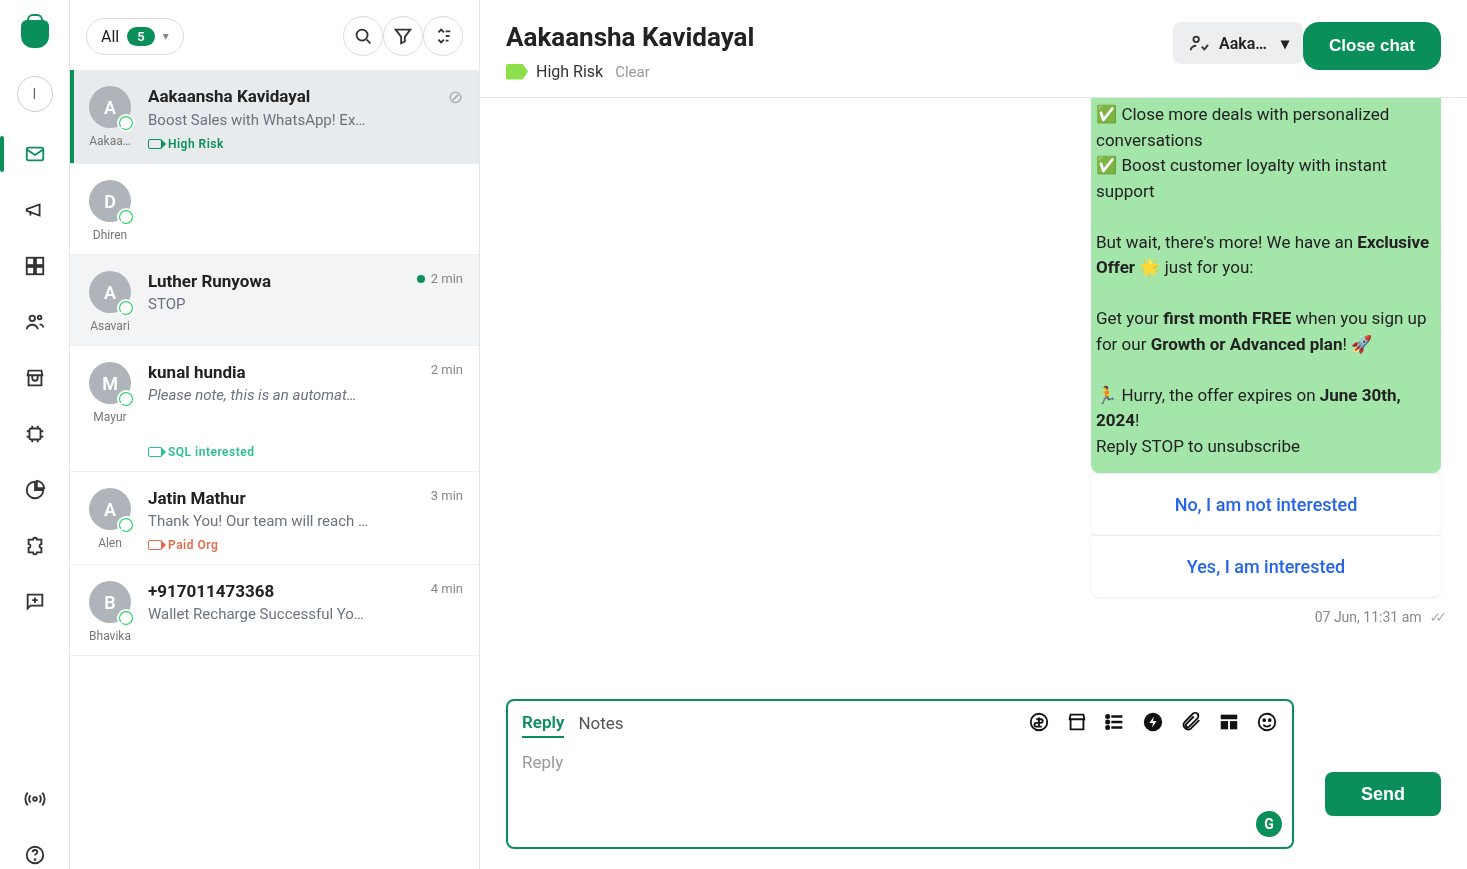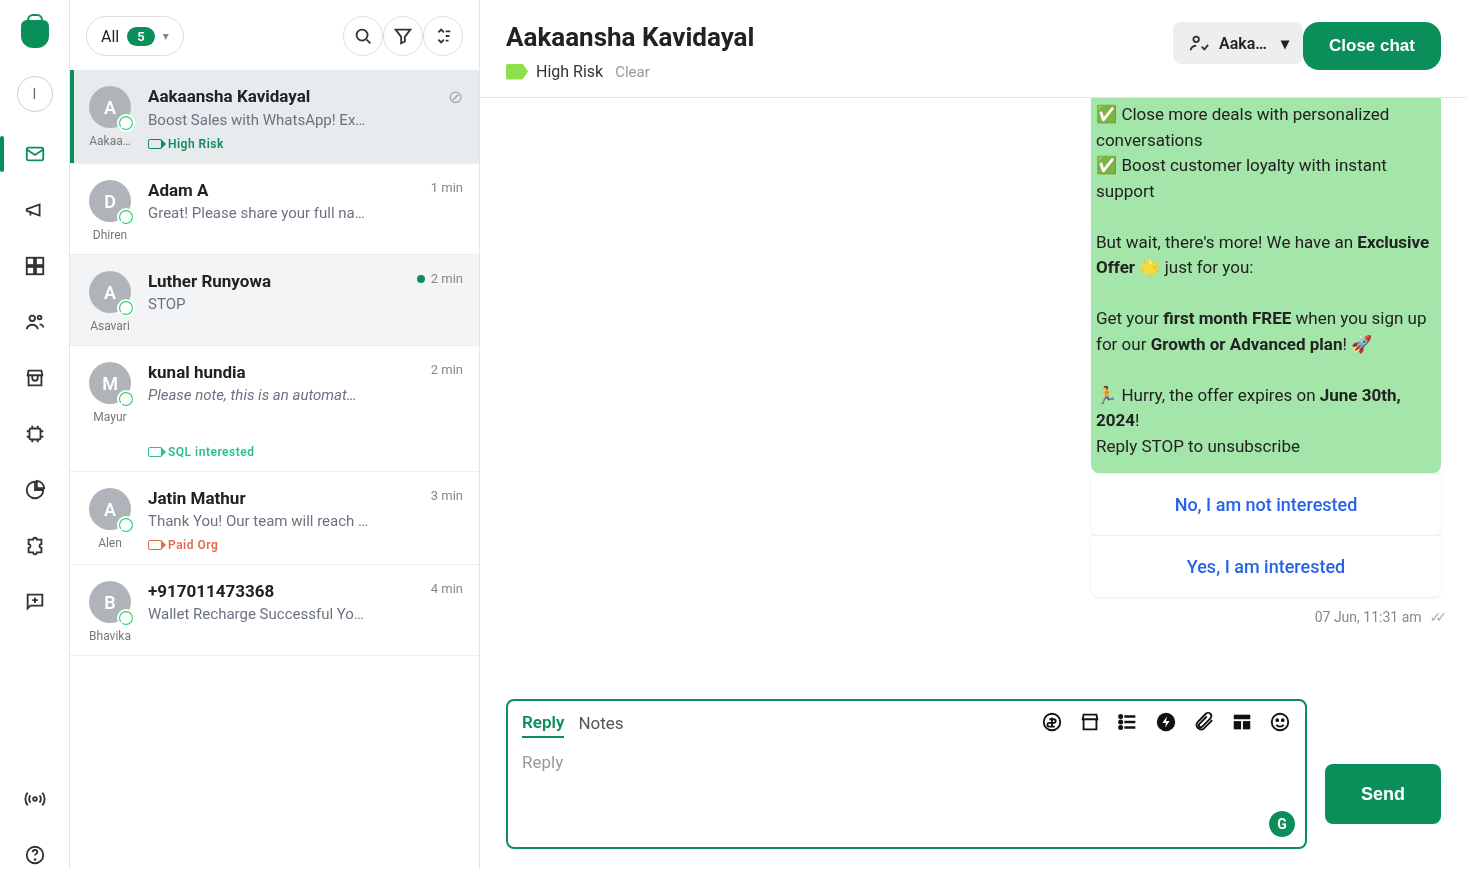--- a/index.html
+++ b/index.html
@@ -7,21 +7,21 @@
 .sidebar-nav { width: 70px; border-right: 1px solid #e5e5e5; display: flex; flex-direction: column; align-items: center; padding-top: 20px; gap: 28px; }
 .nav-logo { width: 28px; height: 28px; background: #0a8f5b; border-radius: 6px 6px 12px 12px; position: relative; }
 .nav-logo::before { content: ''; position: absolute; top: -6px; left: 50%; transform: translateX(-50%); width: 12px; height: 6px; border: 2px solid #0a8f5b; border-bottom: none; border-radius: 6px 6px 0 0; }
 .nav-avatar { width: 36px; height: 36px; border: 1px solid #ccc; border-radius: 50%; display: flex; align-items: center; justify-content: center; color: #666; font-size: 14px; }
 .nav-item { width: 28px; height: 28px; display: flex; align-items: center; justify-content: center; color: #333; cursor: pointer; position: relative; }
 .nav-item.active { color: #0a8f5b; }
 .nav-item.active::before { content: ''; position: absolute; left: -21px; top: -4px; width: 4px; height: 36px; background: #0a8f5b; border-radius: 2px; }
 .nav-spacer { flex: 1; }
 
 .conv-panel { width: 410px; border-right: 1px solid #e5e5e5; display: flex; flex-direction: column; }
-.conv-header { padding: 16px 16px 14px; display: flex; gap: 0; }
+.conv-header { padding: 16px 16px 14px; display: flex; align-items: center; gap: 0; }
 .filter-chip { display: flex; align-items: center; gap: 8px; border: 1px solid #ddd; border-radius: 22px; padding: 8px 14px; cursor: pointer; }
 .filter-chip .count { background: #0a8f5b; color: #fff; border-radius: 14px; padding: 2px 10px; font-size: 13px; font-weight: 600; }
 .chev { font-size: 12px; color: #888; }
 .hdr-spacer { flex: 1; }
 .icon-btn { width: 40px; height: 40px; border: 1px solid #ddd; border-radius: 50%; display: flex; align-items: center; justify-content: center; cursor: pointer; }
 .conv-list { flex: 1; overflow-y: auto; }
 .conv-item { display: flex; padding: 16px 16px 12px; border-bottom: 1px solid #eee; gap: 14px; position: relative; cursor: pointer; }
 .conv-item.active { background: #e8ebed; }
 .conv-item.active::before { content: ''; position: absolute; left: 0; top: 0; bottom: 0; width: 4px; background: #0a8f5b; }
 .conv-item.shade { background: #f2f4f5; }
@@ -57,31 +57,31 @@
 .close-chat-btn { background: #0a8f5b; color: #fff; border: none; border-radius: 16px; padding: 14px 26px; font-size: 17px; font-weight: 700; cursor: pointer; }
 
 .chat-body { flex: 1; overflow-y: auto; padding: 0 26px 8px; display: flex; flex-direction: column; align-items: flex-end; }
 .msg-bubble { background: #a4e5a9; border-radius: 8px; padding: 14px 5px; max-width: 350px; font-size: 17px; line-height: 1.5; color: #222; margin-top: -10px; border-top-left-radius: 0; border-top-right-radius: 0; }
 .msg-bubble .check { color: #0a8f5b; }
 .quick-reply { width: 350px; background: #fff; border-radius: 0 0 8px 8px; box-shadow: 0 1px 3px rgba(0,0,0,0.08); padding: 20px 0; text-align: center; color: #2563eb; font-size: 18px; font-weight: 500; border-top: 1px solid #eee; cursor: pointer; }
 .quick-reply + .quick-reply { border-top: 1px solid #eee; }
 .timestamp-row { font-size: 14px; color: #888; padding: 12px 0 4px; display: flex; align-items: center; gap: 8px; align-self: flex-end; }
 .dbl-check { color: #aaa; letter-spacing: -6px; font-size: 14px; }
 
-.composer-wrap { padding: 14px 26px 20px; display: flex; gap: 18px; align-items: flex-end; }
+.composer-wrap { padding: 14px 26px 20px; display: flex; gap: 31px; align-items: flex-end; }
 .composer { flex: 1; border: 2px solid #0a8f5b; border-radius: 8px; padding: 10px 14px; display: flex; flex-direction: column; position: relative; min-height: 150px; }
 .composer-tabs { display: flex; gap: 14px; align-items: center; }
 .ctab { font-size: 17px; color: #555; cursor: pointer; padding-bottom: 4px; }
 .ctab.active { color: #0a8f5b; font-weight: 600; border-bottom: 2px solid #0a8f5b; }
 .composer-icons { margin-left: auto; display: flex; gap: 16px; font-size: 22px; color: #111; }
 .composer-icons span { cursor: pointer; }
 .composer textarea { border: none; outline: none; resize: none; font-size: 17px; font-family: inherit; margin-top: 14px; flex: 1; color: #333; }
 .composer textarea::placeholder { color: #999; }
 .gram-badge { position: absolute; right: 10px; bottom: 10px; width: 26px; height: 26px; border-radius: 50%; background: #0a8f5b; color: #fff; display: flex; align-items: center; justify-content: center; font-weight: 700; font-size: 14px; }
-.send-btn { background: #0a8f5b; color: #fff; border: none; border-radius: 8px; padding: 0 36px; font-size: 18px; font-weight: 700; cursor: pointer; height: 60px; align-self: center; margin-top: 40px; }
+.send-btn { background: #0a8f5b; color: #fff; border: none; border-radius: 8px; padding: 0 36px; font-size: 18px; font-weight: 700; cursor: pointer; height: 44px; align-self: center; margin-top: 40px; }
 
 svg { width: 22px; height: 22px; }
 </style>
 </head>
 <body>
 
 <div class="sidebar-nav">
   <div class="nav-logo"></div>
   <div class="nav-avatar">I</div>
   <div class="nav-item active">
@@ -206,28 +206,20 @@
     </div>
       </div>
       <div class="conv-item">
     <div class="conv-avatar-col">
       <div class="avatar">D<span class="wa">
               <svg width="10" height="10" viewBox="0 0 24 24" fill="#fff">
                 <path d="M12 2a10 10 0 00-8.5 15.3L2 22l4.8-1.5A10 10 0 1012 2z"></path>
               </svg>
             </span></div>
       <div class="assignee">Dhiren</div>
-    </div>
-    <div class="conv-body">
-      <div class="conv-top">
-        <div class="conv-name">Adam A</div>
-        <div class="conv-time">1 min</div>
-      </div>
-      <div class="conv-preview ">Great! Please share your full na…</div>
-
     </div>
       </div>
       <div class="conv-item shade">
     <div class="conv-avatar-col">
       <div class="avatar">A<span class="wa">
               <svg width="10" height="10" viewBox="0 0 24 24" fill="#fff">
                 <path d="M12 2a10 10 0 00-8.5 15.3L2 22l4.8-1.5A10 10 0 1012 2z"></path>
               </svg>
             </span></div>
       <div class="assignee">Asavari</div>

